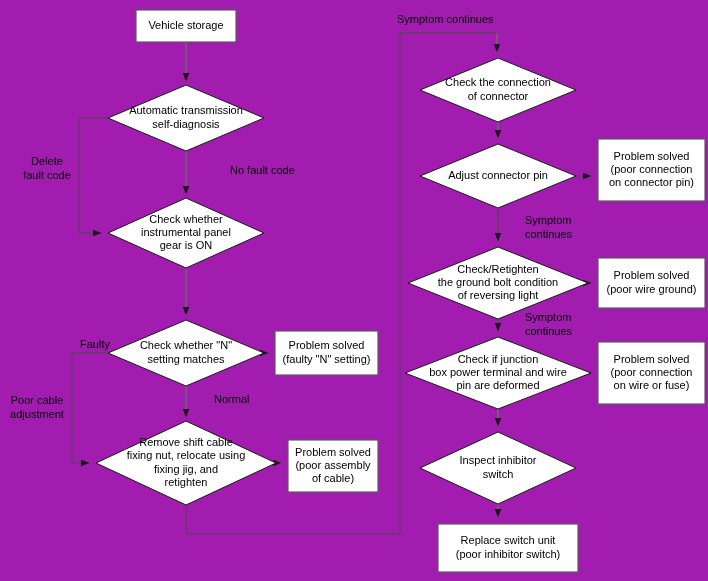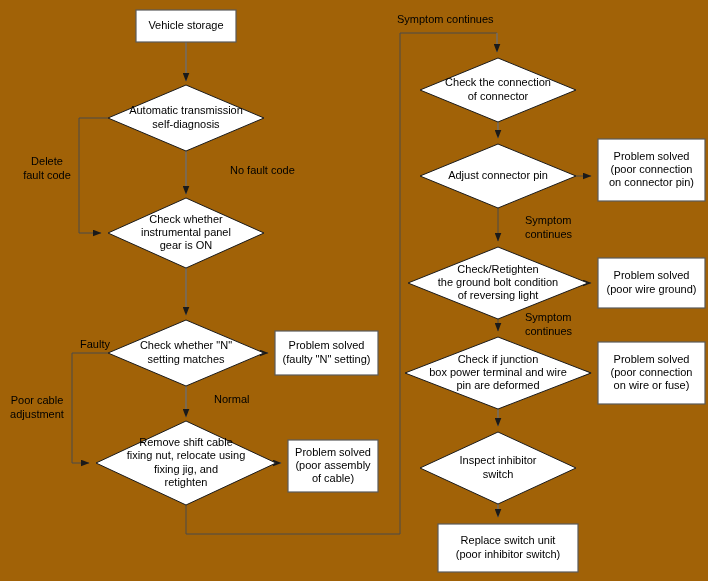--- a/index.html
+++ b/index.html
@@ -7,21 +7,21 @@
     padding: 0;
     background: #ffffff;
   }
   body {
     font-family: "Liberation Sans", sans-serif;
   }
   #flowchart-root {
     position: relative;
     width: 708px;
     height: 581px;
-    background: #a16207;
+    background: #a21caf;
     overflow: hidden;
   }
   svg.diagram {
     display: block;
     width: 708px;
     height: 581px;
   }
   .shape-outline {
     fill: #ffffff;
     stroke: #1a1a1a;

